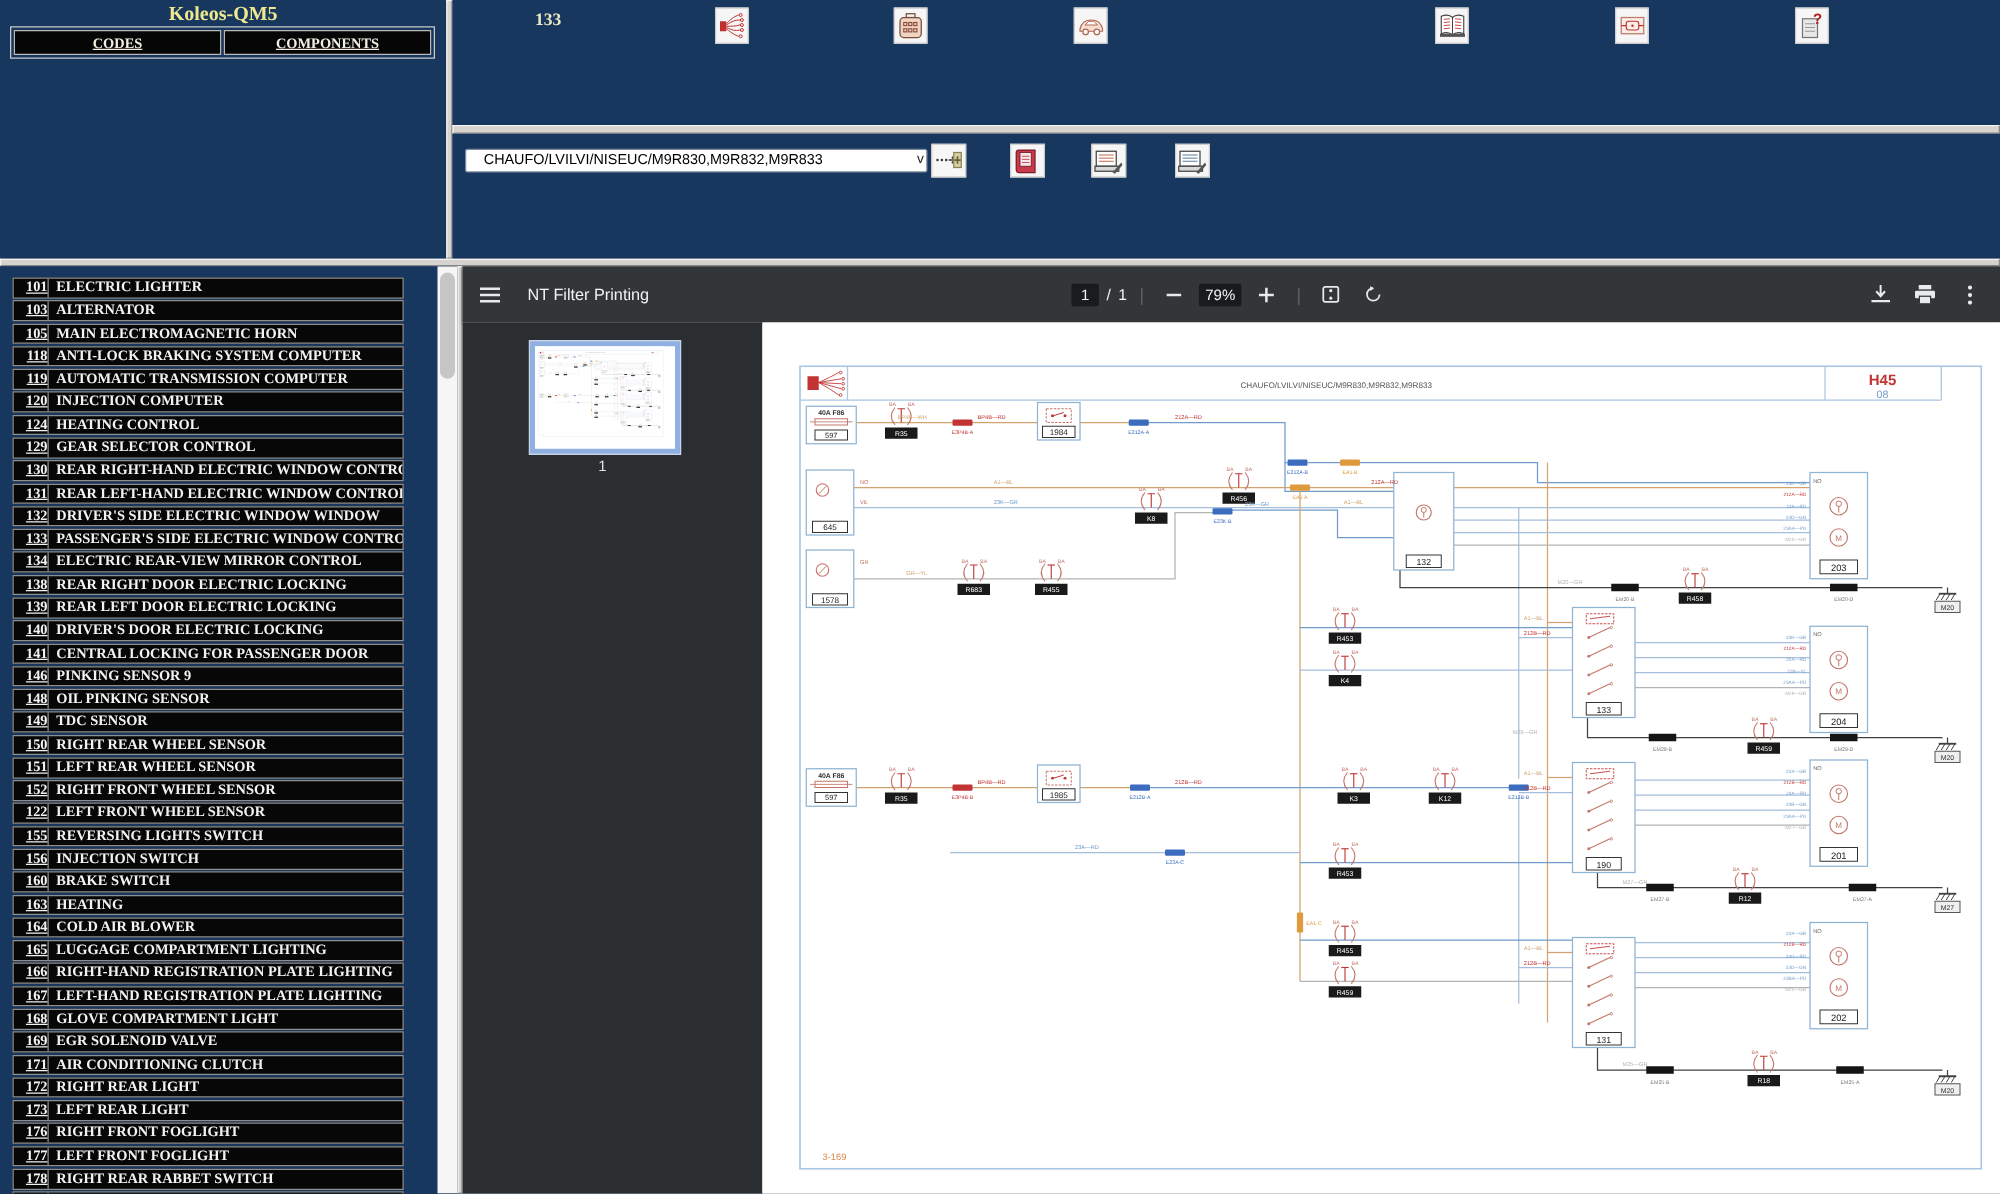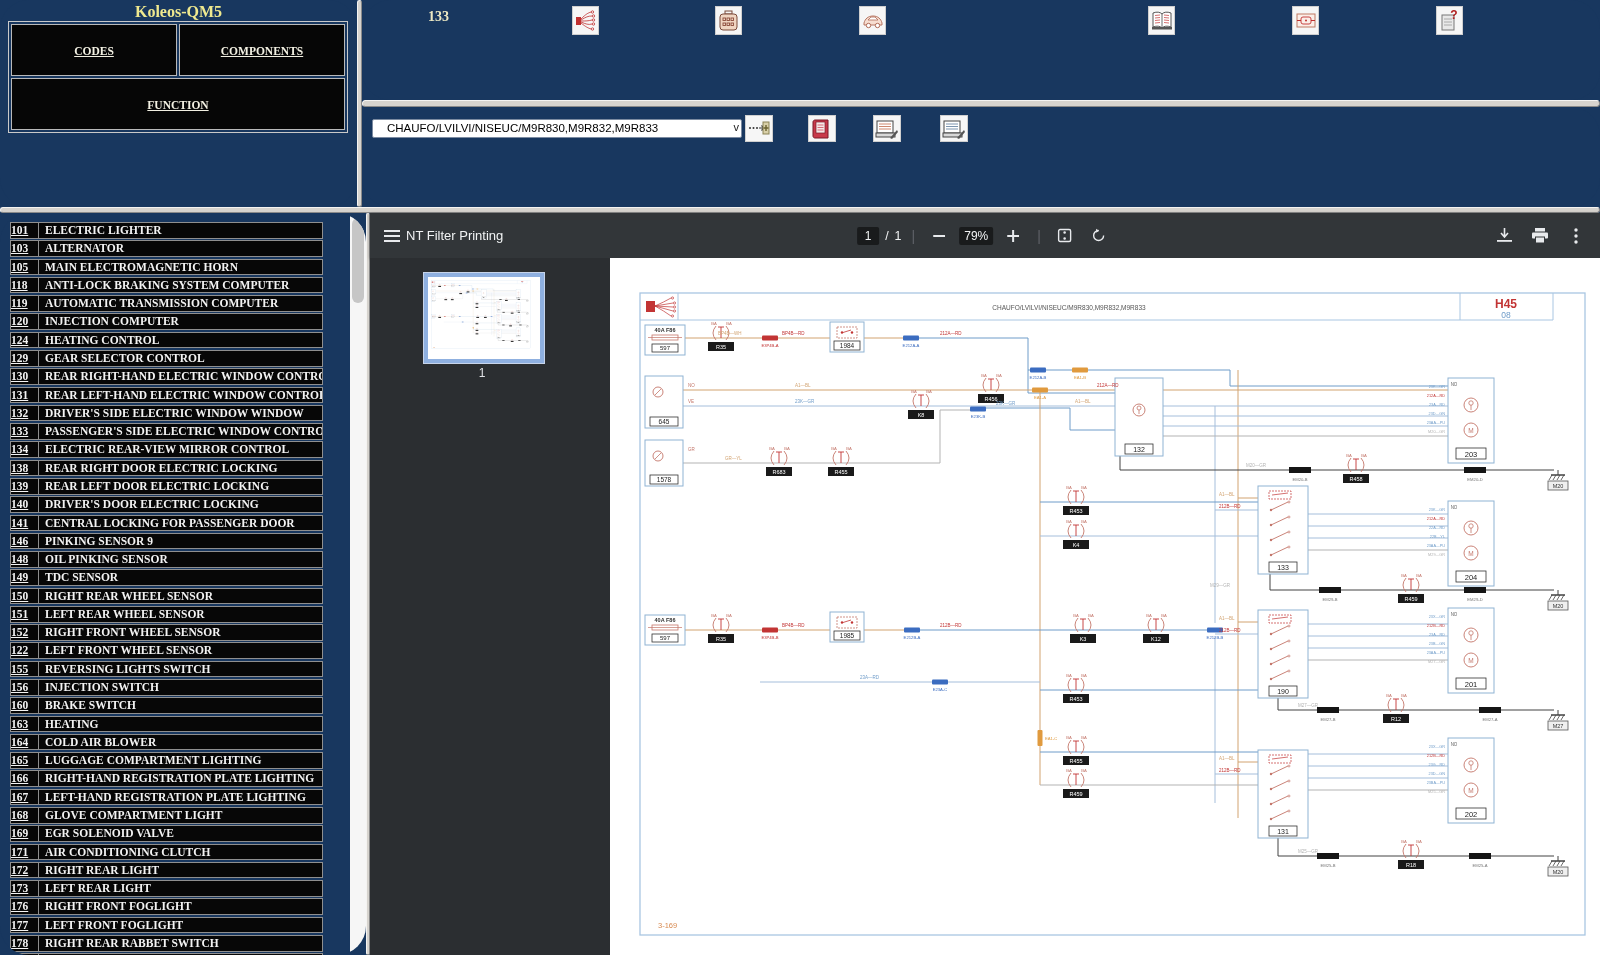--- a/index.html
+++ b/index.html
@@ -1,28 +1,28 @@
 <!DOCTYPE html>
 <html><head>
 <meta charset="utf-8">
 <style>
   html,body{margin:0;padding:0;background:#10243f;}
   #stage{position:relative;width:1600px;height:955px;overflow:hidden;
          font-family:"Liberation Sans",sans-serif;background:#18375f;}
-  .abs{position:absolute;border-radius:29px;}
+  .abs{position:absolute;}
   
   .divider{background:#d6d3ce;border-top:1px solid #f4f3f1;border-left:1px solid #f4f3f1;
            border-bottom:1px solid #8a8a8a;border-right:1px solid #8a8a8a;box-sizing:border-box;}
   
   #codes-panel{left:0;top:0;width:357px;height:207px;background:#18375f;}
   #codes-title{width:100%;text-align:center;margin-top:3px;
     font-family:"Liberation Serif","DejaVu Serif",serif;font-weight:bold;font-size:16px;color:#efe98f;}
   table.navtbl{position:absolute;left:8px;top:21px;width:340px;border-collapse:separate;border-spacing:2px;
     border:1px solid #c9c9c9;background:#18375f;}
-  table.navtbl td{background:#060606;border:1px solid #b9b9b9;height:12px;text-align:center;padding:16px 2px;}
+  table.navtbl td{background:#060606;border:1px solid #b9b9b9;height:12px;text-align:center;padding:0 2px;}
   .navlink{font-family:"Liberation Serif","DejaVu Serif",serif;font-size:11.5px;font-weight:bold;
     color:#f2f0e2;text-decoration:underline;cursor:pointer;white-space:nowrap;}
   
   #top-icons-panel{left:362px;top:0;width:1238px;height:100px;background:#18375f;}
   #top-number{position:absolute;left:66px;top:9px;font-family:"Liberation Serif","DejaVu Serif",serif;
     font-weight:bold;font-size:14px;color:#ece9c4;}
   .icbox{position:absolute;top:6px;width:25px;height:27px;background:#f6f6f6;border:1px solid #cfcfcf;
     display:flex;align-items:center;justify-content:center;cursor:pointer;}
   
   #hdiv-inner{left:362px;top:100px;width:1238px;height:7px;}
@@ -31,32 +31,32 @@
   #combo-wrap select{width:100%;height:100%;font-size:11.5px;font-family:"Liberation Sans",sans-serif;
     border:1px solid #7b8aa0;border-radius:2px;background:#fff;padding:0 16px 0 14px;
     -webkit-appearance:none;appearance:none;}
   #combo-arrow{position:absolute;right:3px;top:3px;font-size:11px;color:#222;pointer-events:none;}
   .icbox2{position:absolute;top:8px;width:26px;height:25px;background:#f6f6f6;border:1px solid #cfcfcf;
     display:flex;align-items:center;justify-content:center;cursor:pointer;}
   
   #component-list-panel{left:0;top:213px;width:366px;height:742px;background:#18375f;overflow:hidden;}
   #component-list{position:absolute;left:10px;top:9px;width:313px;}
   .lrow{display:flex;height:14.6px;margin-bottom:1.7px;background:#070707;border:1px solid #8f8f8f;}
-  .lnum{width:27px;flex:0 0 27px;border-right:1px solid #8f8f8f;text-align:left;
+  .lnum{width:27px;flex:0 0 27px;border-right:1px solid #8f8f8f;text-align:right;
     font-family:"Liberation Serif","DejaVu Serif",serif;font-size:11.5px;font-weight:600;
     color:#f3f3f3;text-decoration:underline;line-height:14.6px;cursor:pointer;}
   .ltxt{flex:1;padding-left:6px;font-family:"Liberation Serif","DejaVu Serif",serif;font-size:11.5px;
     font-weight:600;color:#f3f3f3;line-height:14.6px;white-space:nowrap;overflow:hidden;}
   #list-scrollbar{position:absolute;left:350px;top:0;width:16px;height:742px;background:#f6f6f6;}
   #list-scroll-thumb{position:absolute;left:2px;top:5px;width:12px;height:85px;background:#c6c6c6;border-radius:6px;}
   
   #pdf-viewer{left:370px;top:213px;width:1230px;height:742px;background:#fff;}
   #pdf-toolbar{position:absolute;left:0;top:0;width:1230px;height:45px;background:#323639;
     display:flex;align-items:center;color:#e8eaed;box-shadow:0 1px 3px rgba(0,0,0,.4);}
-  #pdf-title{font-size:13px;color:#f1f3f4;margin-left:0;}
+  #pdf-title{font-size:13px;color:#f1f3f4;margin-left:16px;}
   .tbtn{width:28px;height:28px;display:flex;align-items:center;justify-content:center;cursor:pointer;border-radius:50%;}
   #tb-center{position:absolute;left:50%;top:0;height:45px;transform:translateX(-50%);
     display:flex;align-items:center;gap:6px;}
   .pagebox{background:#191b1c;color:#f1f3f4;font-size:12px;min-width:12px;text-align:center;
     padding:2px 5px;border-radius:2px;}
   .tsep{color:#5f6368;font-size:14px;padding:0 4px;}
   .tlabel{font-size:12.5px;color:#f1f3f4;}
   #tb-right{margin-left:auto;display:flex;align-items:center;gap:8px;margin-right:10px;}
   #thumb-panel{position:absolute;left:0;top:45px;width:240px;height:697px;background:#2b2e31;}
   #thumb-box{position:absolute;left:54px;top:15px;width:112px;height:82px;background:#fff;
@@ -70,23 +70,20 @@
 
 <div id="stage">
 
   <div class="abs" id="codes-panel">
     <div id="codes-title">Koleos-QM5</div>
     <table class="navtbl">
       <tbody>
           <tr>
         <td style="width:50%"><span class="navlink">CODES</span></td>
         <td><span class="navlink">COMPONENTS</span></td>
-      </tr>
-      <tr>
-        <td colspan="2"><span class="navlink">FUNCTION</span></td>
       </tr>
     </tbody>
       </table>
   </div>
 
   <div class="abs divider" style="left:357px;top:0;width:5px;height:207px;"></div>
 
   <div class="abs" id="top-icons-panel">
     <div id="top-number">133</div>
 

